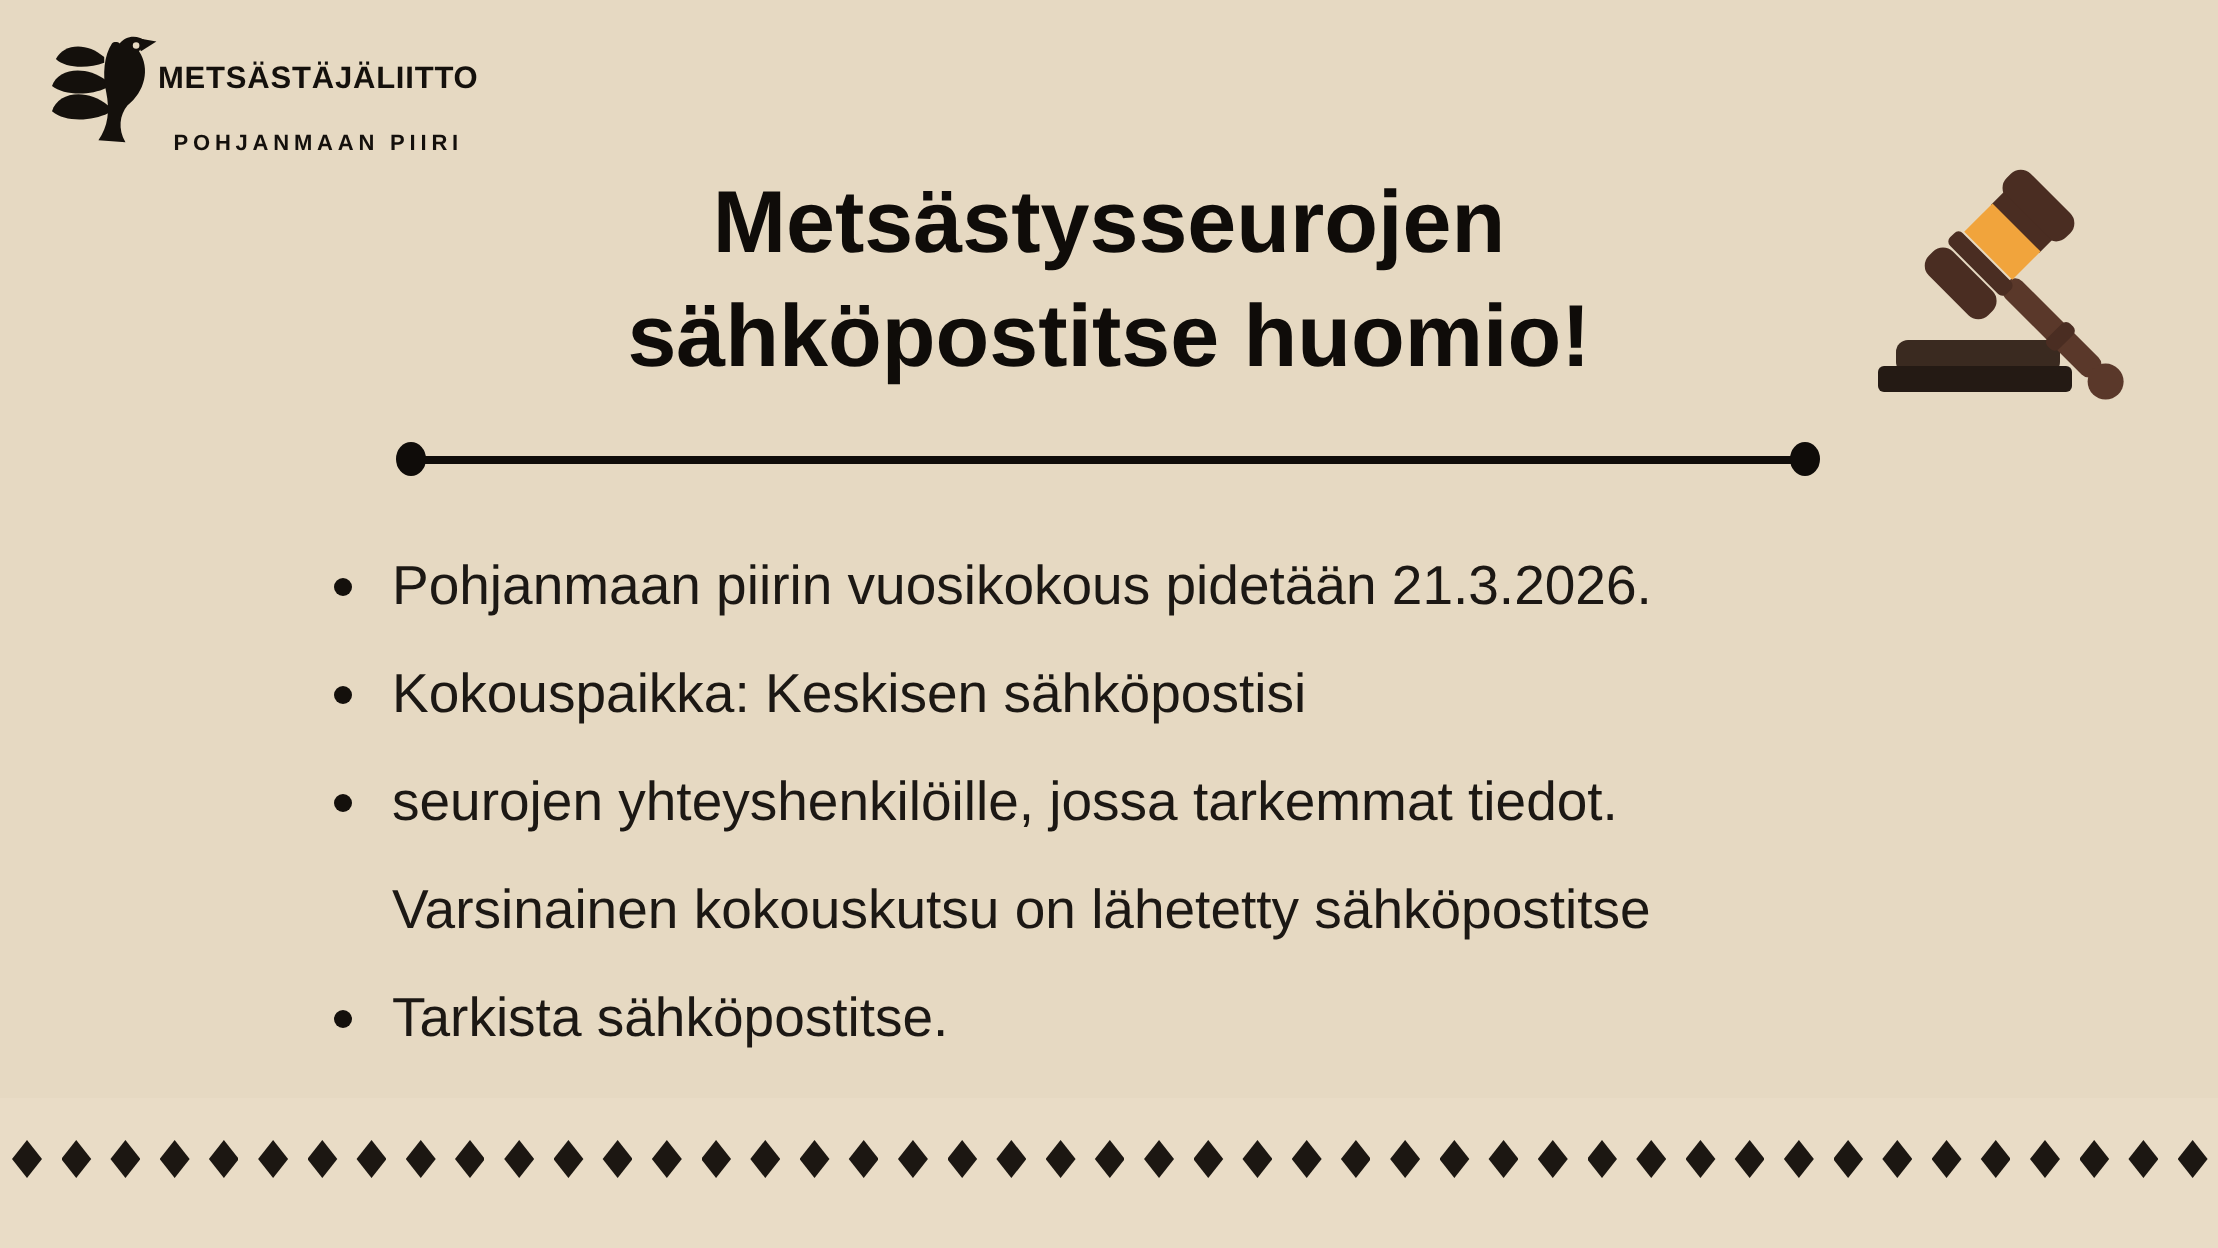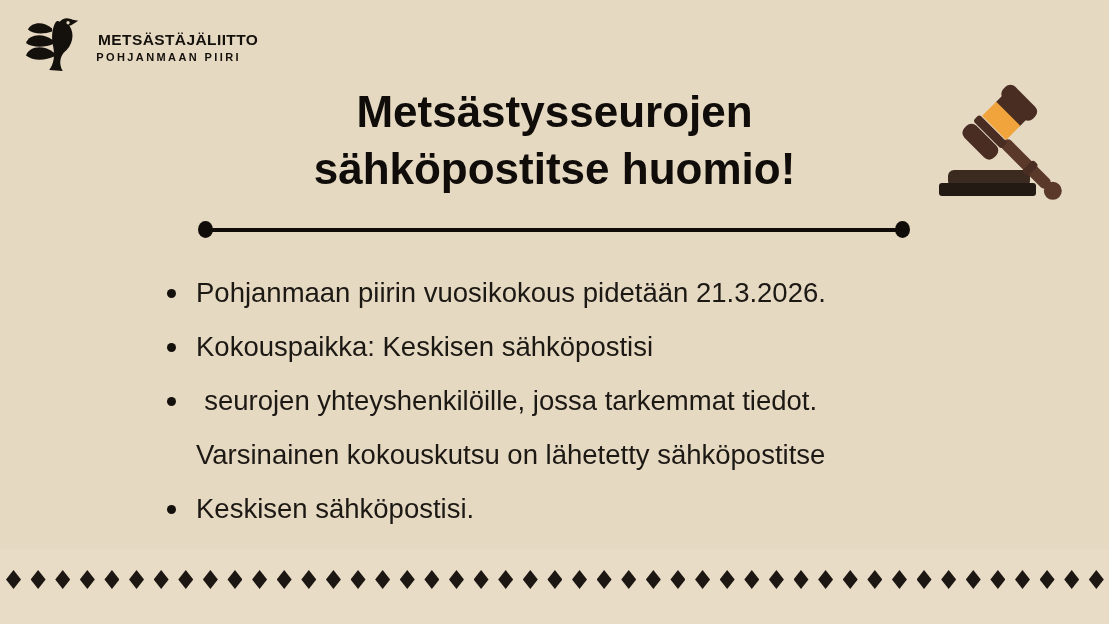--- a/index.html
+++ b/index.html
@@ -18,36 +18,36 @@
   body{margin:0;background:#888;}
   .canvas{
     position:relative;width:1109px;height:624px;overflow:hidden;
     background:var(--bg);
     font-family:"Liberation Sans",sans-serif;color:var(--text);
   }
   
   .logo{position:absolute;left:26px;top:14px;display:flex;align-items:flex-start;}
   .logo-bird{width:58px;height:60px;flex:none;}
   .logo-text{margin-left:-5px;padding-top:17px;text-align:center;}
-  .logo-name{font-size:15.5px;font-weight:bold;letter-spacing:.4px;color:var(--ink);white-space:nowrap;margin-left:19px;}
-  .logo-sub{font-size:11px;font-weight:bold;letter-spacing:2.4px;margin-top:2px;color:var(--ink);white-space:nowrap;}
+  .logo-name{font-size:15.5px;font-weight:bold;letter-spacing:.4px;color:var(--ink);white-space:nowrap;}
+  .logo-sub{font-size:11px;font-weight:bold;letter-spacing:2.4px;margin-top:17px;color:var(--ink);white-space:nowrap;}
   
   .title{position:absolute;left:0;right:0;top:83px;text-align:center;
     font-size:44px;font-weight:bold;line-height:57px;color:#0f0c09;}
   
   .divider{position:absolute;left:198px;top:220px;width:712px;height:19px;display:flex;align-items:center;}
   .divider-dot{width:15px;height:17px;border-radius:50%;background:#0f0c09;flex:none;}
   .divider-line{flex:1;height:4px;background:#0f0c09;margin:0 -2px;}
   
   .gavel{position:absolute;left:930px;top:78px;width:138px;height:128px;}
   
   .bullets{position:absolute;left:167px;top:266px;list-style:none;width:860px;}
   .bullet{display:flex;align-items:flex-start;}
   .bullet-marker{width:9px;height:9px;border-radius:50%;background:var(--ink);margin:23px 20px 0 0;flex:none;}
-  .bullet-lines{font-size:27.5px;line-height:54px;white-space:nowrap;text-align:center;}
+  .bullet-lines{font-size:27.5px;line-height:54px;white-space:nowrap;}
   
   .footer{position:absolute;left:0;top:549px;width:1109px;height:75px;background:var(--footer-bg);}
   .diamond-strip{display:flex;justify-content:space-between;padding:21px 5px 0 6px;}
   .diamond{width:15px;height:19px;flex:none;background:var(--diamond);
     clip-path:polygon(50% 0,100% 50%,50% 100%,0 50%);}
 </style>
 </head>
 <body>
 
 <div class="canvas">
@@ -113,21 +113,21 @@
       <li class="bullet">
         <span class="bullet-marker"></span>
         <div class="bullet-lines">
           <div>seurojen yhteyshenkilöille, jossa tarkemmat tiedot.</div>
           <div>Varsinainen kokouskutsu on lähetetty sähköpostitse</div>
         </div>
       </li>
       <li class="bullet">
         <span class="bullet-marker"></span>
         <div class="bullet-lines">
-          <div>Keskisen sähköpostisi.</div>
+          <div>Tarkista sähköpostitse.</div>
         </div>
       </li>
     </ul>
 
   <div class="footer">
     <div class="diamond-strip">
         <span class="diamond"></span>
         <span class="diamond"></span>
         <span class="diamond"></span>
         <span class="diamond"></span>

